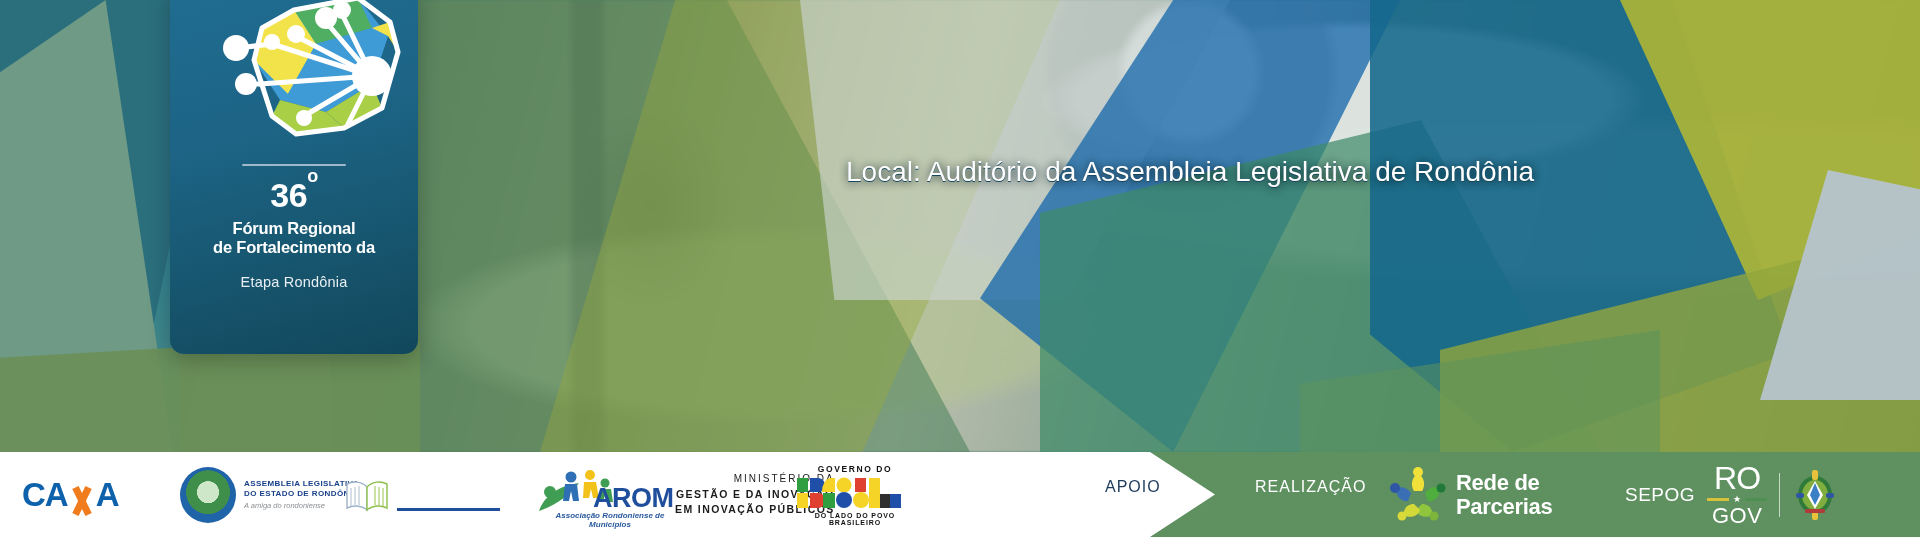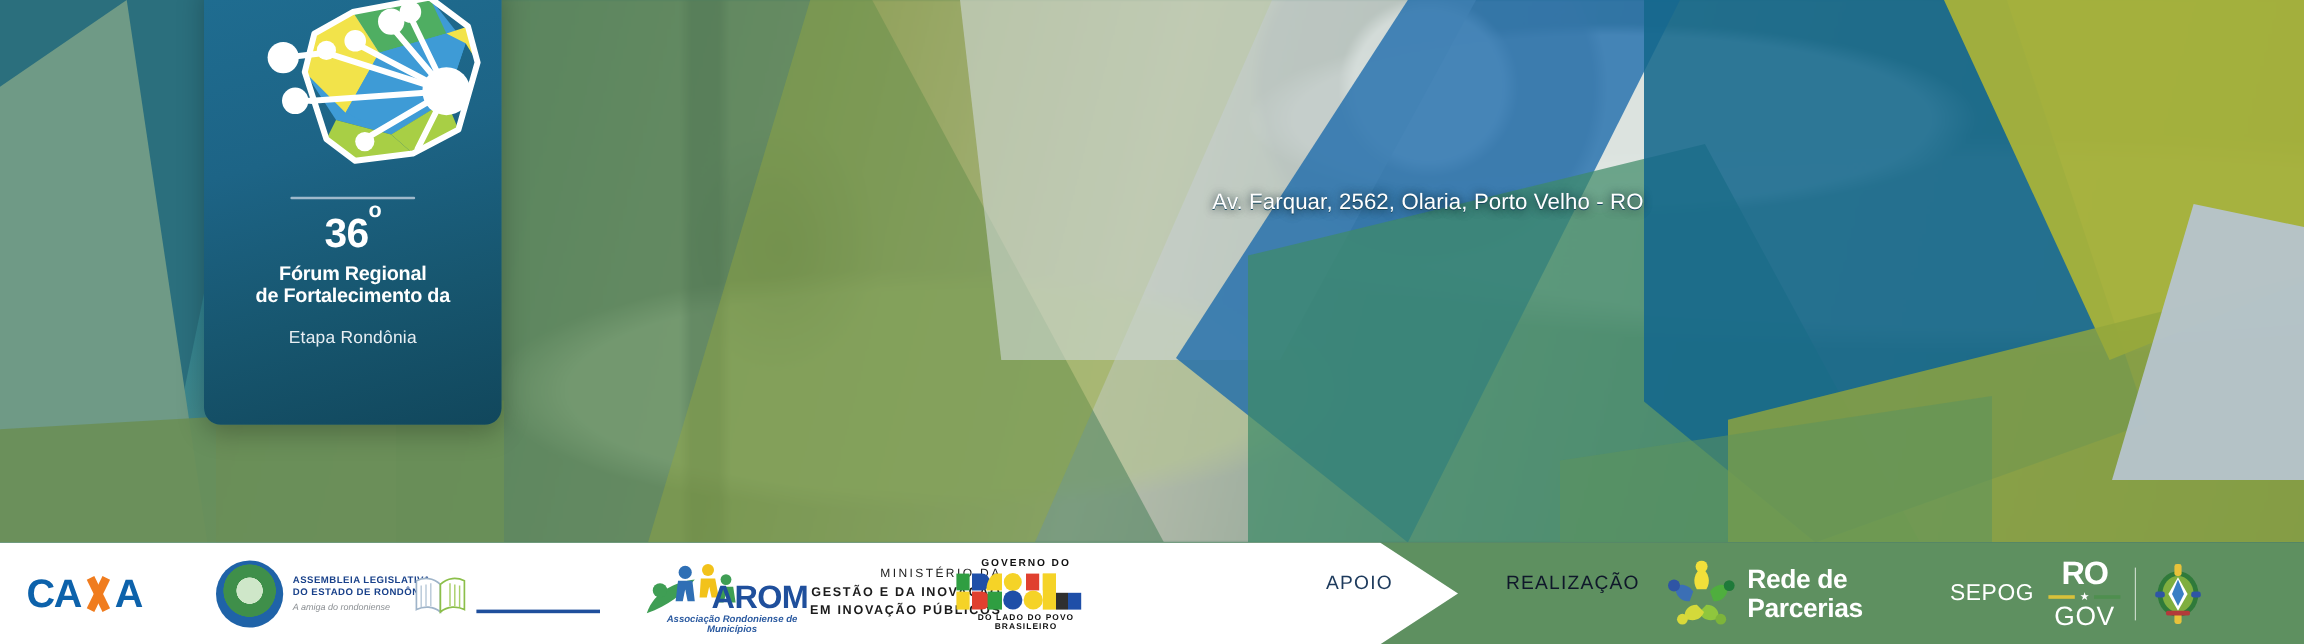--- a/index.html
+++ b/index.html
@@ -179,30 +179,30 @@
     position:absolute; left:0; top:0; height:85px; width:1215px;
     background:#fff;
     clip-path:polygon(0 0, 1150px 0, 1215px 50%, 1150px 100%, 0 100%);
   }
   .apoio-label{
     position:absolute; left:1105px; top:26px;
     color:#1d3a5c; font-size:16px; letter-spacing:1px;
   }
   .realizacao-label{
     position:absolute; left:1255px; top:26px;
-    color:#0f172a; font-size:16px; letter-spacing:1px;
+    color:#ffffff; font-size:16px; letter-spacing:1px;
   }
 
   .logo{position:absolute; top:0; height:85px; display:flex; align-items:center;}
 
   
   .caixa{left:22px;}
   .caixa-word{
     font-size:33px; font-weight:700; letter-spacing:-1px; color:#0d62ab;
-    display:flex; align-items:center;
+    display:flex; align-items:flex-end;
   }
   .caixa-x{
     display:inline-block; width:26px; height:26px; position:relative; margin:0 1px;
   }
   .caixa-x:before,.caixa-x:after{
     content:""; position:absolute; left:50%; top:-2px; width:7px; height:30px;
     background:#0d62ab; transform-origin:50% 50%;
   }
   .caixa-x:before{transform:translateX(-50%) rotate(26deg); background:#f07c1e;}
   .caixa-x:after{transform:translateX(-50%) rotate(-26deg); background:#f07c1e;}
@@ -263,21 +263,21 @@
 
   
   .rede{left:1390px; gap:10px;}
   .rede-mark{width:56px;height:56px;flex:0 0 auto;position:relative;}
   .rede-word{color:#fff; font-size:22px; font-weight:700; line-height:1.05; letter-spacing:-.3px;}
 
   
   .sepog{left:1625px; gap:12px;}
   .sepog-word{color:#ffffff; font-size:19px; font-weight:400; letter-spacing:.5px;}
   .rogov{color:#fff; text-align:center; line-height:1;}
-  .rogov-ro{font-size:27px; font-weight:700; letter-spacing:-1px;}
+  .rogov-ro{font-size:32px; font-weight:400; letter-spacing:-1px;}
   .rogov-bar{display:flex; align-items:center; justify-content:center; gap:4px; margin:1px 0;}
   .rogov-bar i{display:block; width:22px; height:3px; background:#d8c13a;}
   .rogov-bar i.g{background:#4f8f4f;}
   .rogov-star{color:#fff; font-size:9px;}
   .rogov-gov{font-size:22px; font-weight:400; letter-spacing:.5px;}
   .sepog-div{width:1px;height:44px;background:rgba(255,255,255,.65);}
   .ro-arms{
     width:46px;height:52px;flex:0 0 auto;
     position:relative;
   }
@@ -355,21 +355,21 @@
 
       <div class="card-title">
         <div>Fórum Regional</div>
         <div>de Fortalecimento da</div>
       </div>
 
       <div class="card-sub">Etapa Rondônia</div>
     </div>
 
     <div class="hero-text">
-      <div class="ht-addr">Av. Farquar, 2562, Olaria, Porto Velho - RO</div>
+      <div class="ht-local">Local: Auditório da Assembleia Legislativa de Rondônia</div>
     </div>
   </div>
 
   <div class="logobar">
     <div class="logobar-white"></div>
 
     <div class="apoio-label">APOIO</div>
     <div class="realizacao-label">REALIZAÇÃO</div>
 
     <div class="logo caixa">

